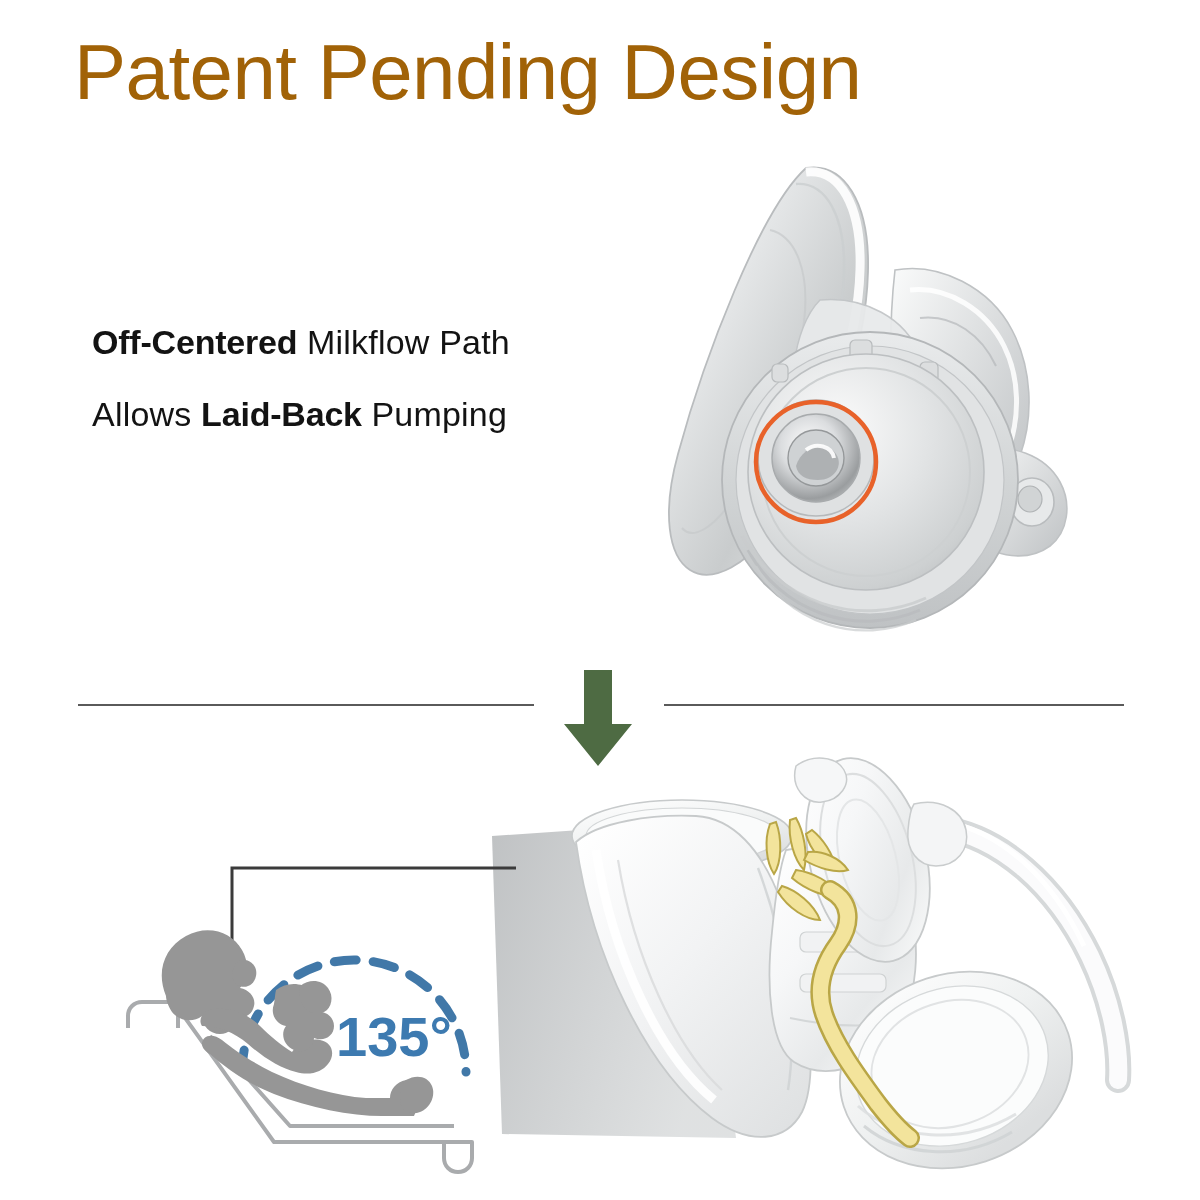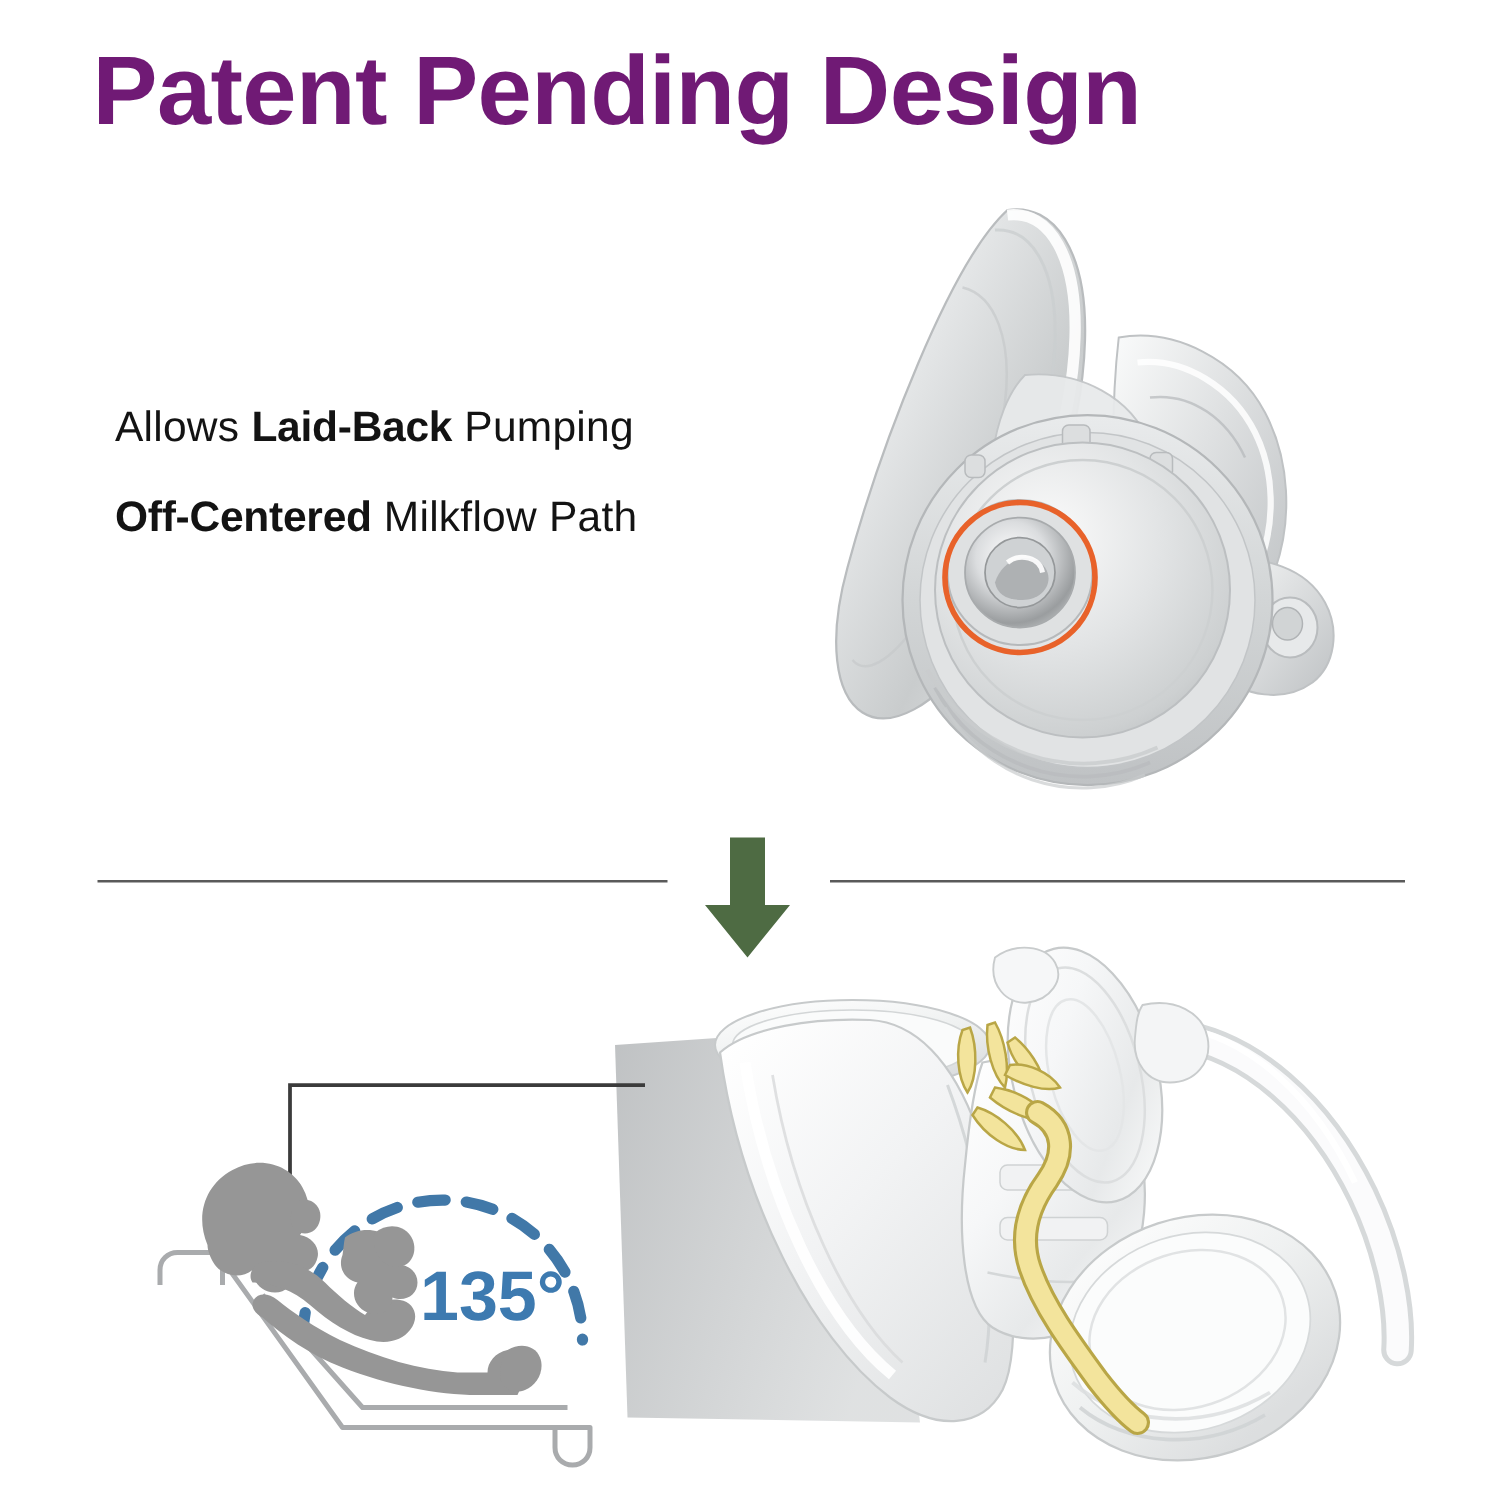--- a/index.html
+++ b/index.html
@@ -19,25 +19,25 @@
     overflow: hidden;
   }
 
   
   #page-title {
     position: absolute;
     left: 74px;
     top: 28px;
     width: 1000px;
     font-family: "Liberation Sans", sans-serif;
-    font-weight: bold;
+    font-weight: normal;
     font-size: 78px;
     line-height: 88px;
     letter-spacing: -0.5px;
-    color: #701a75;
+    color: #a16207;
     white-space: nowrap;
   }
 
   
   #feature-text {
     position: absolute;
     left: 92px;
     top: 306px;
     width: 580px;
   }
@@ -103,24 +103,24 @@
 </style>
 </head>
 <body>
 
 <div id="page">
 
   <div id="page-title">Patent Pending Design</div>
 
   <div id="feature-text">
     <div class="feature-line">
-      <span>Allows </span><span class="bold">Laid-Back</span><span> Pumping</span>
+      <span class="bold">Off-Centered</span><span> Milkflow Path</span>
     </div>
     <div class="feature-line">
-      <span class="bold">Off-Centered</span><span> Milkflow Path</span>
+      <span>Allows </span><span class="bold">Laid-Back</span><span> Pumping</span>
     </div>
   </div>
 
   <div id="top-product">
     <svg viewBox="0 0 470 500" width="470" height="500">
       <defs>
         <linearGradient id="flangeGrad" x1="0" y1="0" x2="1" y2="1">
           <stop offset="0%" stop-color="#fdfdfd"></stop>
           <stop offset="32%" stop-color="#e4e6e7"></stop>
           <stop offset="62%" stop-color="#c9cccd"></stop>

